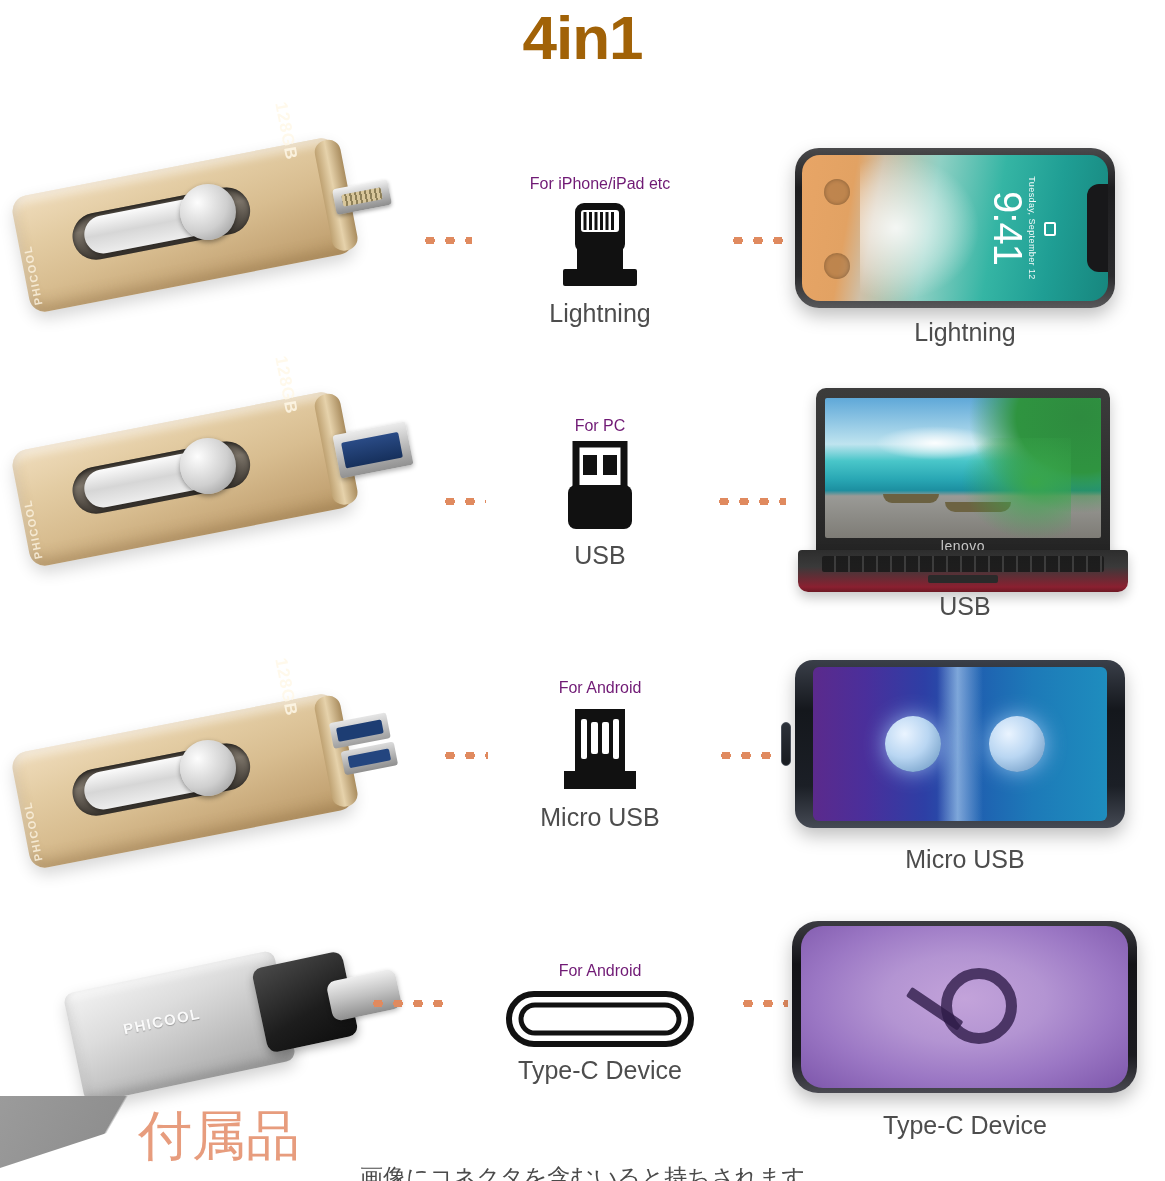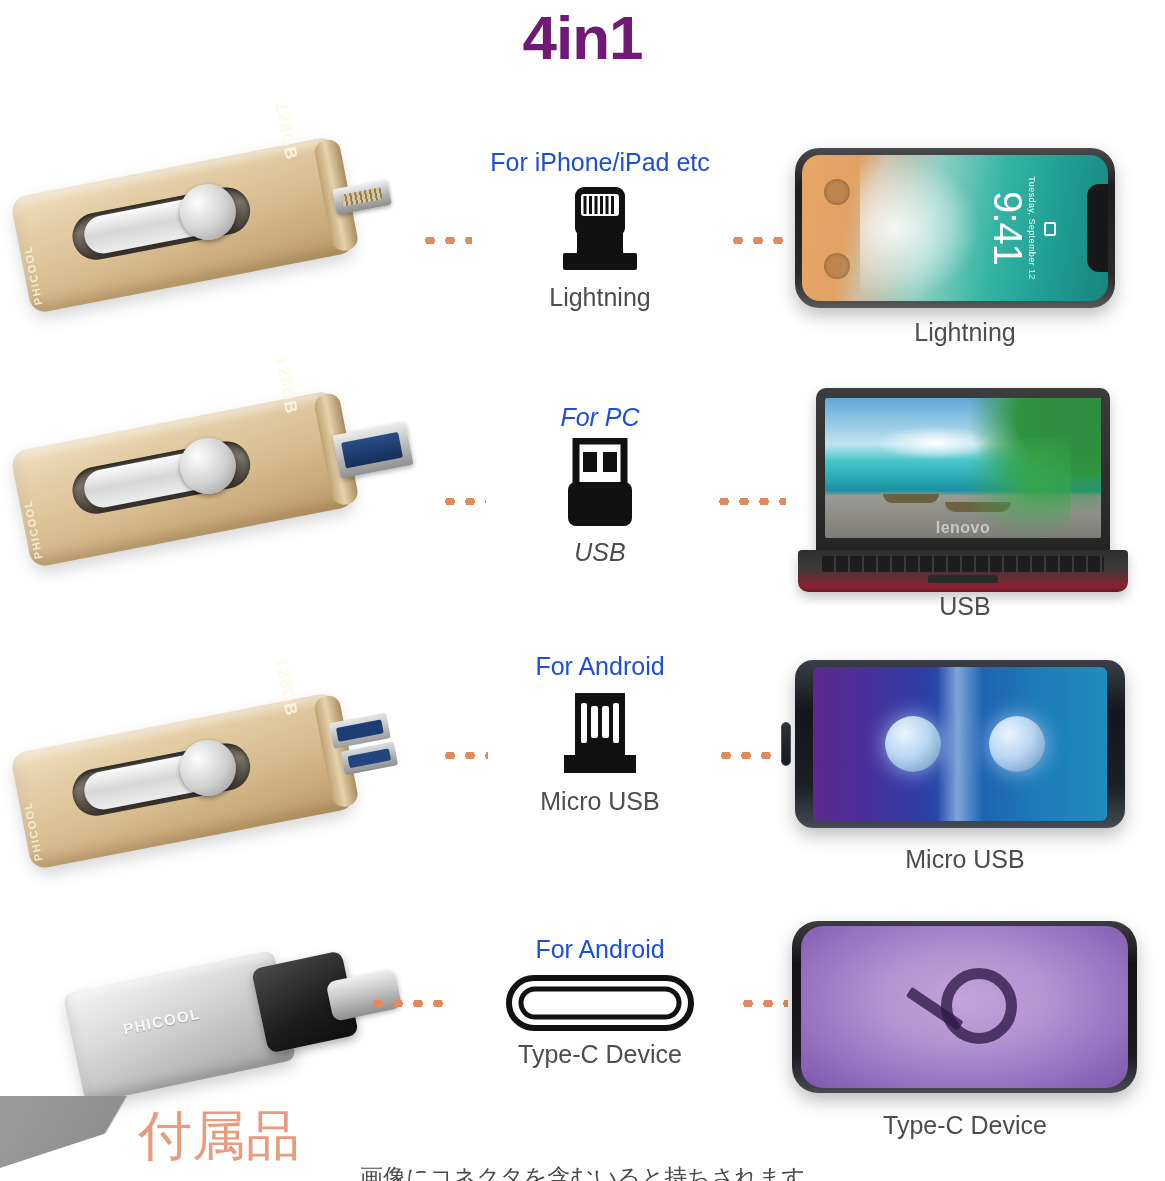--- a/index.html
+++ b/index.html
@@ -9,37 +9,37 @@
     font-family: "Liberation Sans", sans-serif;
     overflow: hidden;
   }
   .page { position: relative; width: 1165px; height: 1181px; background:#fff; }
 
   
   .title {
     position: absolute; top: 2px; left: 0; width: 1165px;
     text-align: center;
     font-size: 62px; font-weight: 700; letter-spacing: -1px;
-    color: #701a75;
+    color: #a16207;
   }
 
   
   .row { position: absolute; left: 0; width: 1165px; }
   .r1 { top: 120px; height: 250px; }
   .r2 { top: 370px; height: 270px; }
   .r3 { top: 640px; height: 270px; }
   .r4 { top: 905px; height: 230px; }
 
   
   .center-col {
     position: absolute; left: 455px; width: 290px; top: 0;
     text-align: center;
   }
   .for-label {
-    font-size: 25px; color: #1d4ed8; white-space: nowrap;
+    font-size: 16px; color: #701a75; white-space: nowrap; margin-top: 27px;
   }
   .conn-name {
     font-size: 25px; color: #4d4d4d; white-space: nowrap;
   }
   .icon-wrap {
     height: 96px; display: flex; align-items: center; justify-content: center;
     margin: 6px 0 4px;
   }
 
   
@@ -241,22 +241,22 @@
   }
   .laptop-screen .boat {
     position:absolute; left:58px; top:96px; width:56px; height:9px; border-radius:0 0 14px 14px;
     background:#6b6141;
   }
   .laptop-screen .boat2 {
     position:absolute; left:120px; top:104px; width:66px; height:10px; border-radius:0 0 16px 16px;
     background:#6d6342;
   }
   .laptop-logo {
-    position:absolute; left:50%; transform:translateX(-50%); bottom:19px;
-    font-size:16px; color:#c8c8c8; letter-spacing:.5px;font-weight:bold;
+    position:absolute; left:50%; transform:translateX(-50%); bottom:2px;
+    font-size:14px; color:#c8c8c8; letter-spacing:.5px;
   }
   .laptop-base {
     position:absolute; left:0; top:162px; width:330px; height:42px;
     border-radius: 4px 4px 10px 10px;
     background: linear-gradient(180deg,#2d2d2d 0%, #3a3a3a 40%, #8a2030 88%, #6d1824 100%);
     box-shadow: 0 6px 12px rgba(0,0,0,.22);
   }
   .laptop-kb {
     position:absolute; left:24px; top:6px; width:282px; height:16px; border-radius:2px;
     background: repeating-linear-gradient(90deg,#1a1a1a 0 12px,#3d3d3d 12px 14px);
@@ -415,21 +415,21 @@
         <div class="drive-thumb"></div>
         <div class="drive-cap"></div>
         <div class="drive-cap-txt">128GB</div>
         <div class="drive-brand">PHICOOL</div>
       </div>
       <div class="tip tip-usb"></div>
     </div>
 
     <div class="dots" style="left:440px; top:128px; width:46px;"></div>
 
-    <div class="center-col" style="top:33px;font-style:italic;">
+    <div class="center-col" style="top:20px;">
       <div class="for-label">For PC</div>
       <div class="icon-wrap">
         <svg width="90" height="96" viewBox="0 0 90 96" aria-hidden="true">
           <rect x="21" y="3" width="48" height="46" fill="none" stroke="#111" stroke-width="7"></rect>
           <rect x="28" y="14" width="14" height="20" fill="#111"></rect>
           <rect x="48" y="14" width="14" height="20" fill="#111"></rect>
           <rect x="13" y="44" width="64" height="44" rx="8" fill="#111"></rect>
         </svg>
       </div>
       <div class="conn-name">USB</div>

